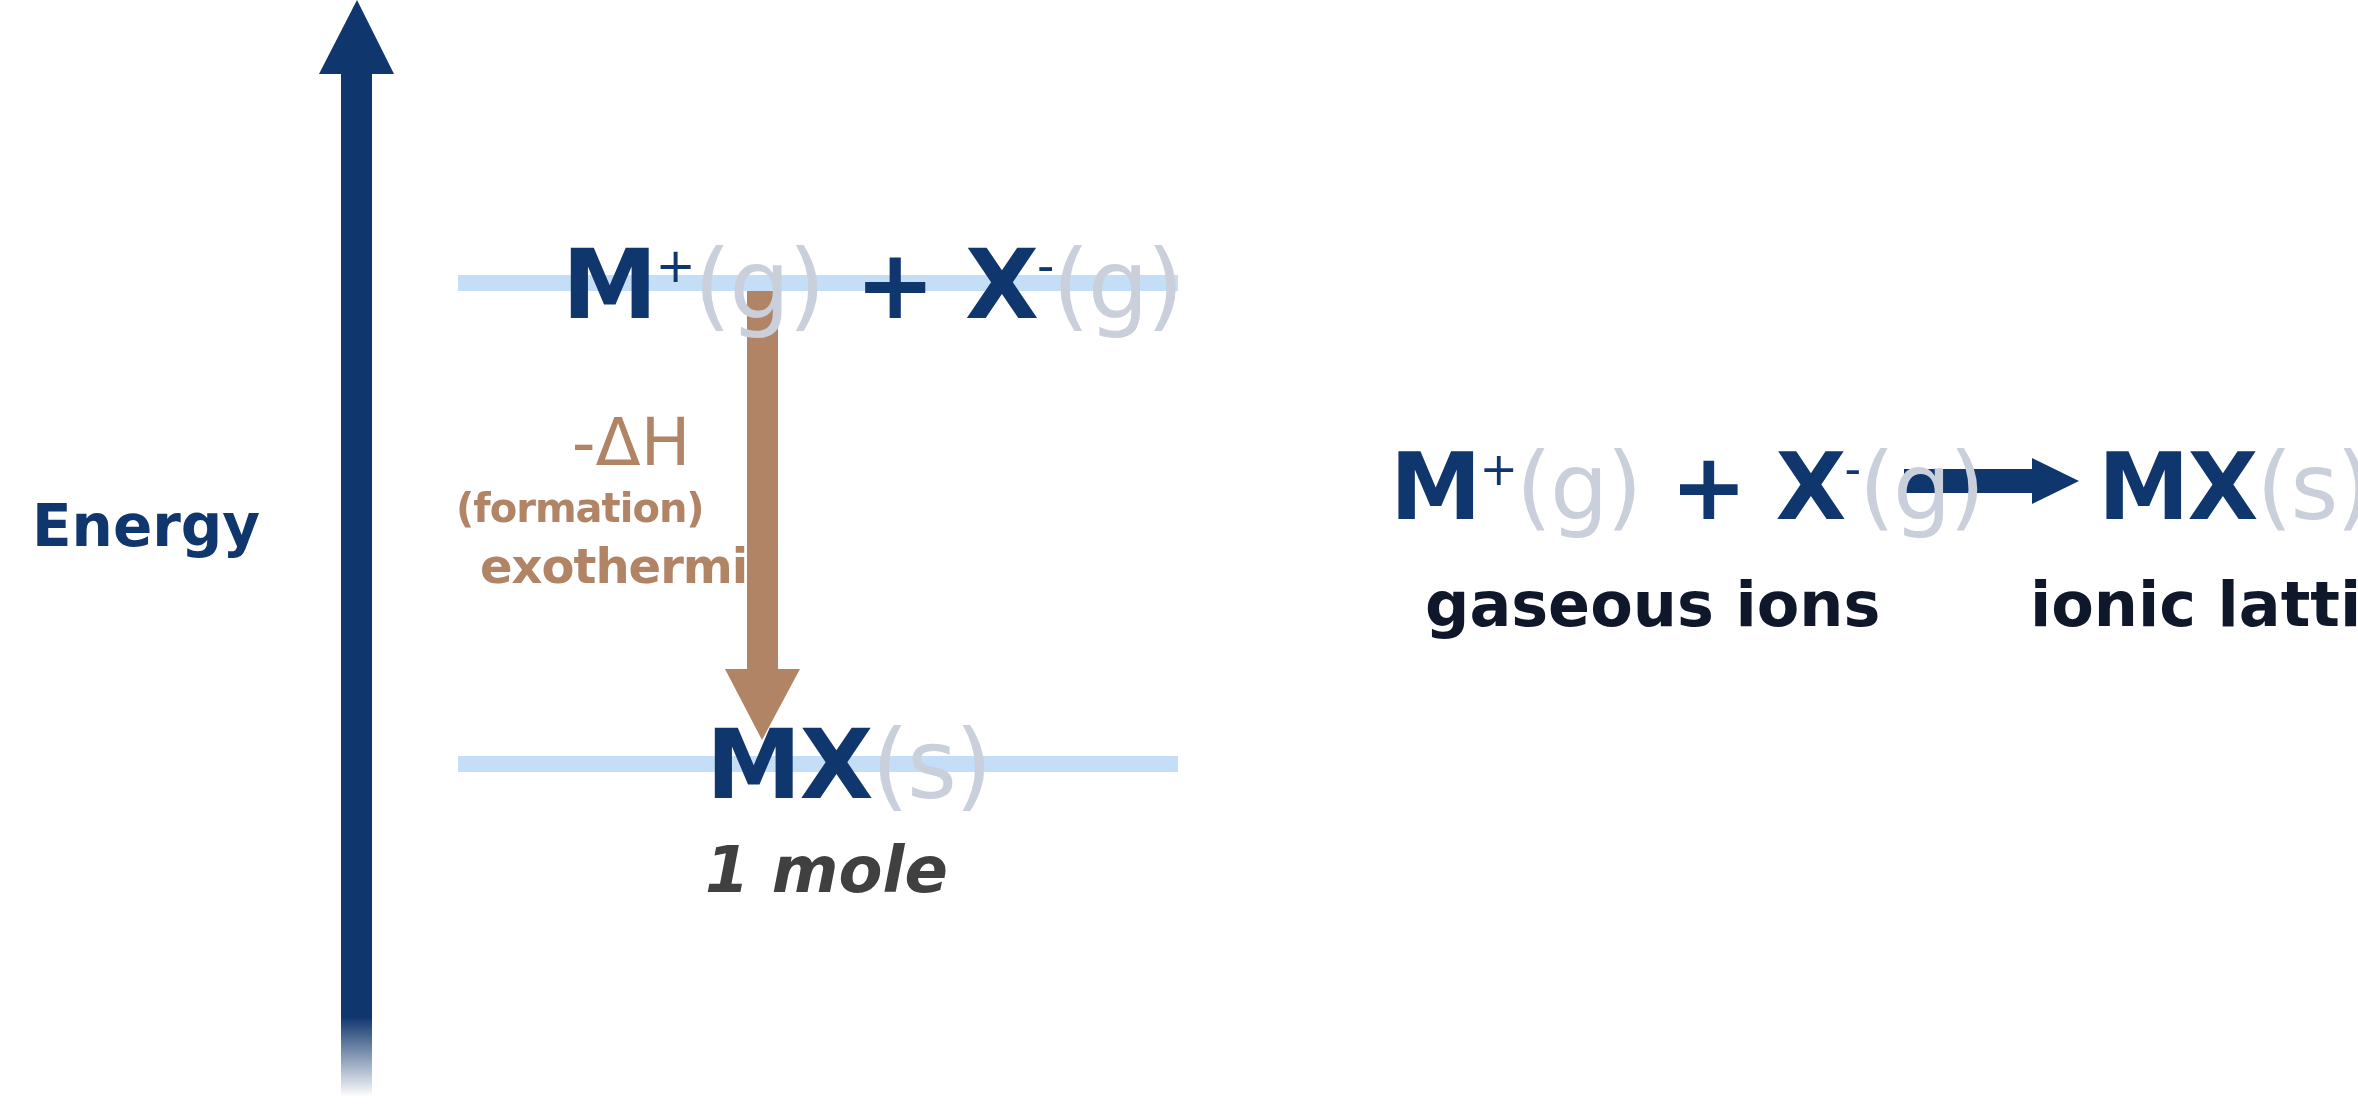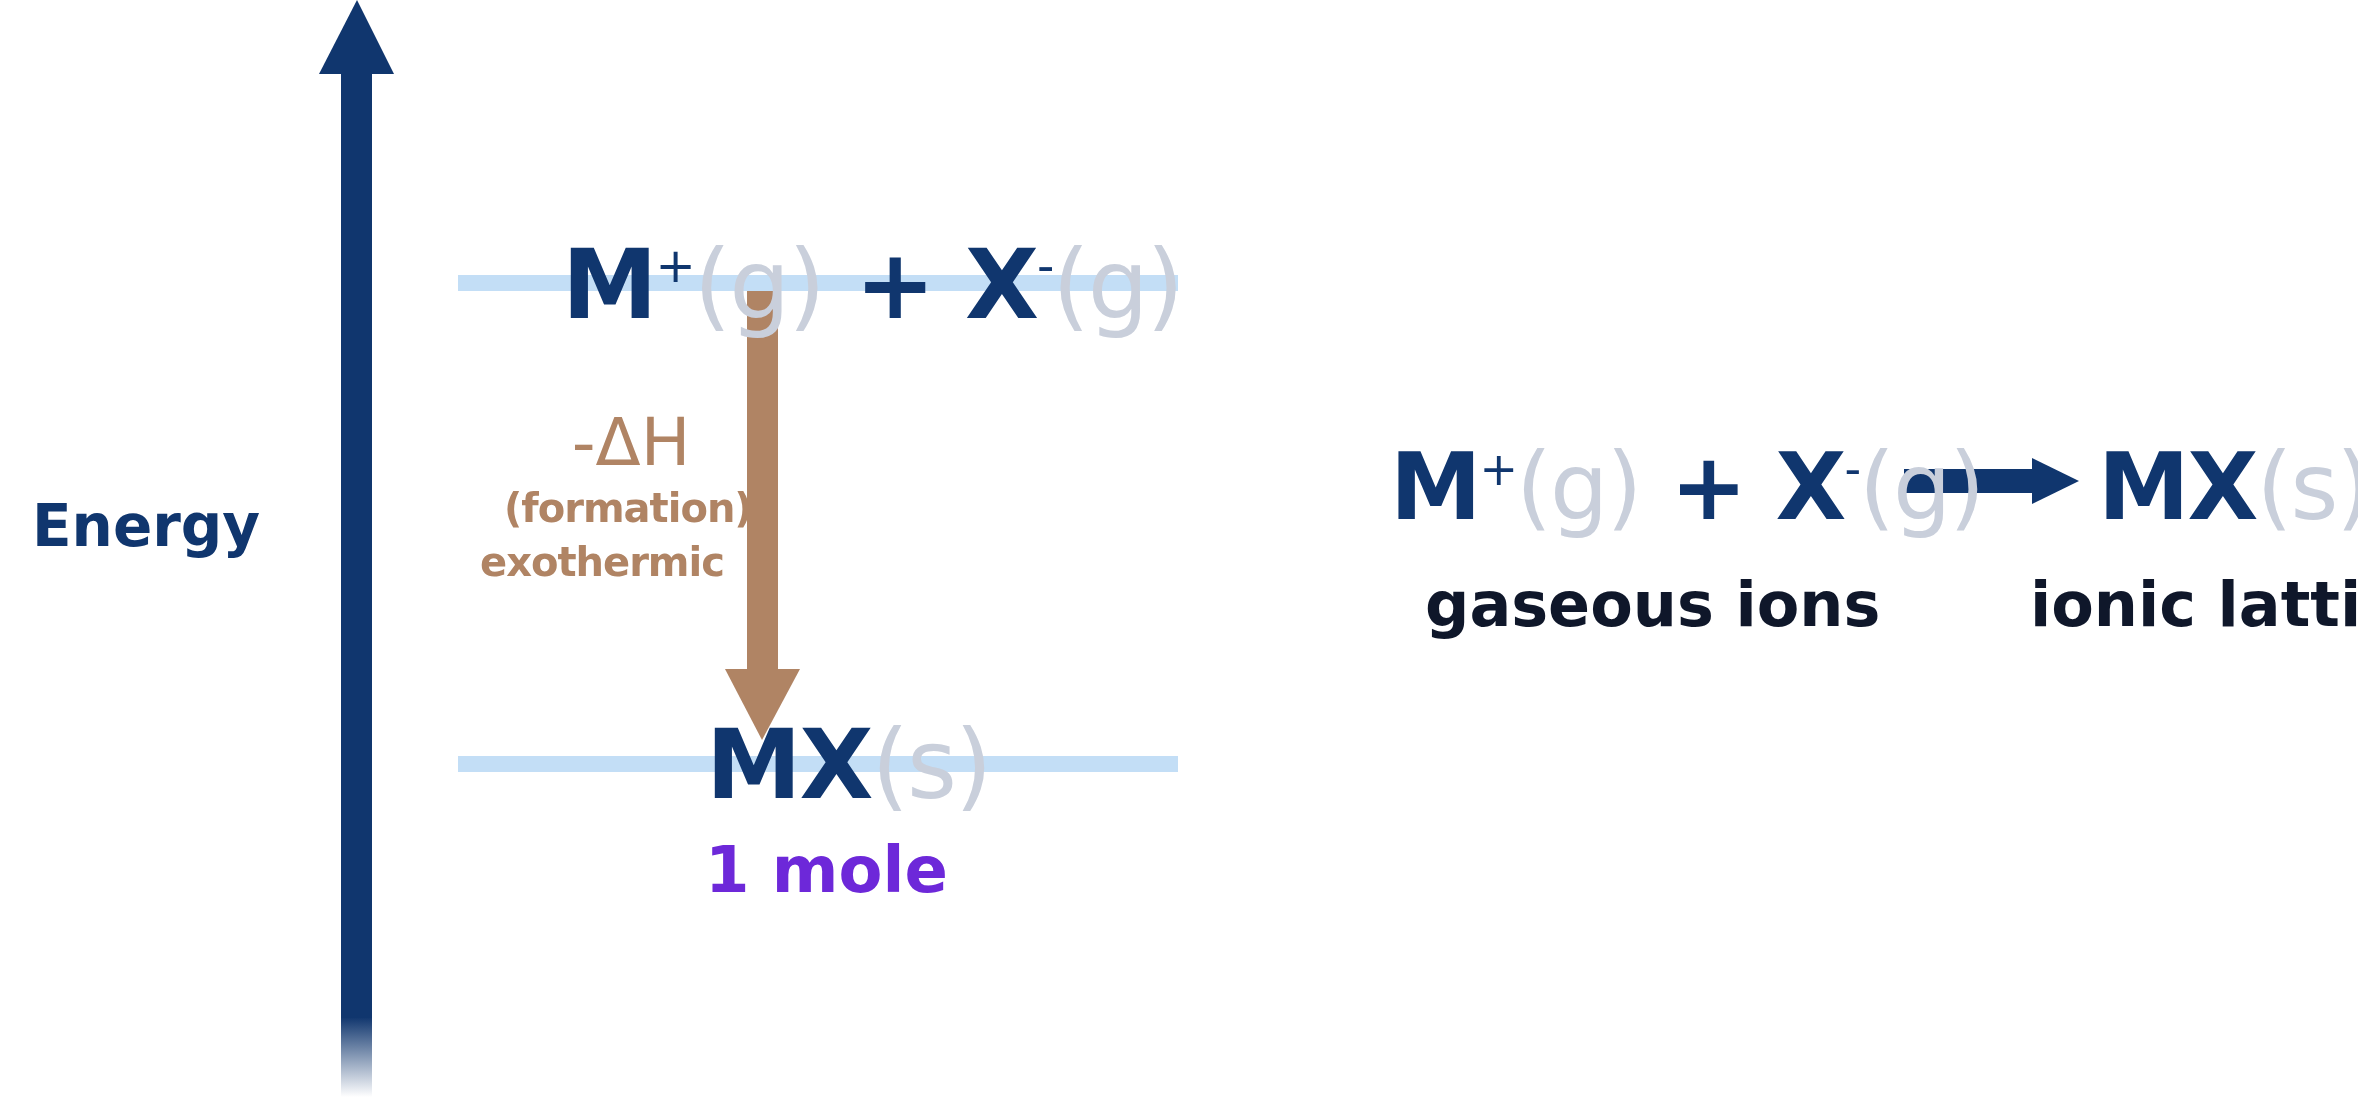--- a/index.html
+++ b/index.html
@@ -4,21 +4,21 @@
   <style>
     html, body { margin: 0; padding: 0; background: #ffffff; }
     body { width: 2358px; height: 1118px; position: relative; overflow: hidden;
            font-family: "DejaVu Sans", "Liberation Sans", sans-serif; }
     .abs { position: absolute; white-space: nowrap; line-height: 1; }
     svg.shapes { position: absolute; left: 0; top: 0; }
     .navy { color: #10366e; margin-top: 12px; }
     .gray { color: #c9cfdb; }
     .brown { color: #b08464; }
     .blue { color: #0f172a; }
-    .mole { color: #6d28d9; }
+    .mole { color: #404040; font-style: italic; }
     .eq { font-weight: bold; letter-spacing: -2px; }
     .eq .state { font-weight: normal; }
     .eq sup { font-size: 0.5em; font-weight: normal; vertical-align: 0.75em; line-height: 0; }
   </style>
 </head>
 <body>
 
 <svg class="shapes" width="2358" height="1118" viewBox="0 0 2358 1118">
   <defs>
     <linearGradient id="fade" x1="0" y1="0" x2="0" y2="1">
@@ -50,22 +50,22 @@
 
 <div class="abs navy" style="left:0px; top:485px; font-size:58px; font-weight:bold;padding-left:32px;">Energy</div>
 
 <div class="abs eq navy" style="left:562px; top:225px; font-size:96px;">
   <span>M</span><sup>+</sup><span class="state gray">(g)</span>
   <span>+</span>
   <span>X</span><sup>-</sup><span class="state gray">(g)</span>
 </div>
 
 <div class="abs brown" style="left:535px; top:410px; width:120px; text-align:center; font-size:66px;margin-left:36px;">-ΔH</div>
-<div class="abs brown" style="left:504px; top:488px; width:230px; font-size:40px; font-weight:bold; letter-spacing:-1px;">(formation)</div>
-<div class="abs brown" style="left:480px; top:542px; width:230px; text-align:left; font-size:40px; font-weight:bold; letter-spacing:-1px;">exothermic</div>
+<div class="abs brown" style="left:456px; top:488px; width:230px; font-size:40px; font-weight:bold; letter-spacing:-1px;">(formation)</div>
+<div class="abs brown" style="left:480px; top:542px; width:230px; text-align:left; font-size:48px; font-weight:bold; letter-spacing:-1px;">exothermic</div>
 
 <div class="abs eq navy" style="left:706px; top:705px; font-size:96px;">
   <span>MX</span><span class="state gray">(s)</span>
 </div>
 
 <div class="abs mole" style="left:705px; top:838px; font-size:64px; font-weight:bold;">1 mole</div>
 
 <div class="abs eq navy" style="left:1390px; top:430px; font-size:92px;">
   <span>M</span><sup>+</sup><span class="state gray">(g)</span>
   <span>+</span>

